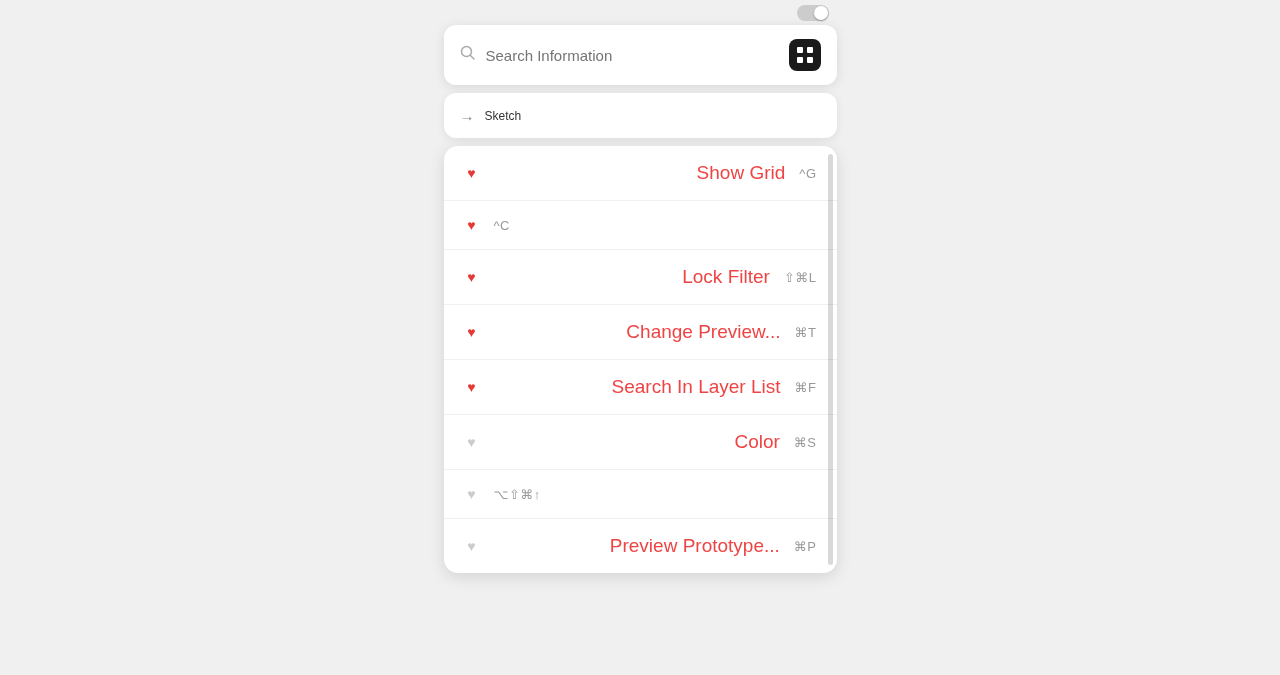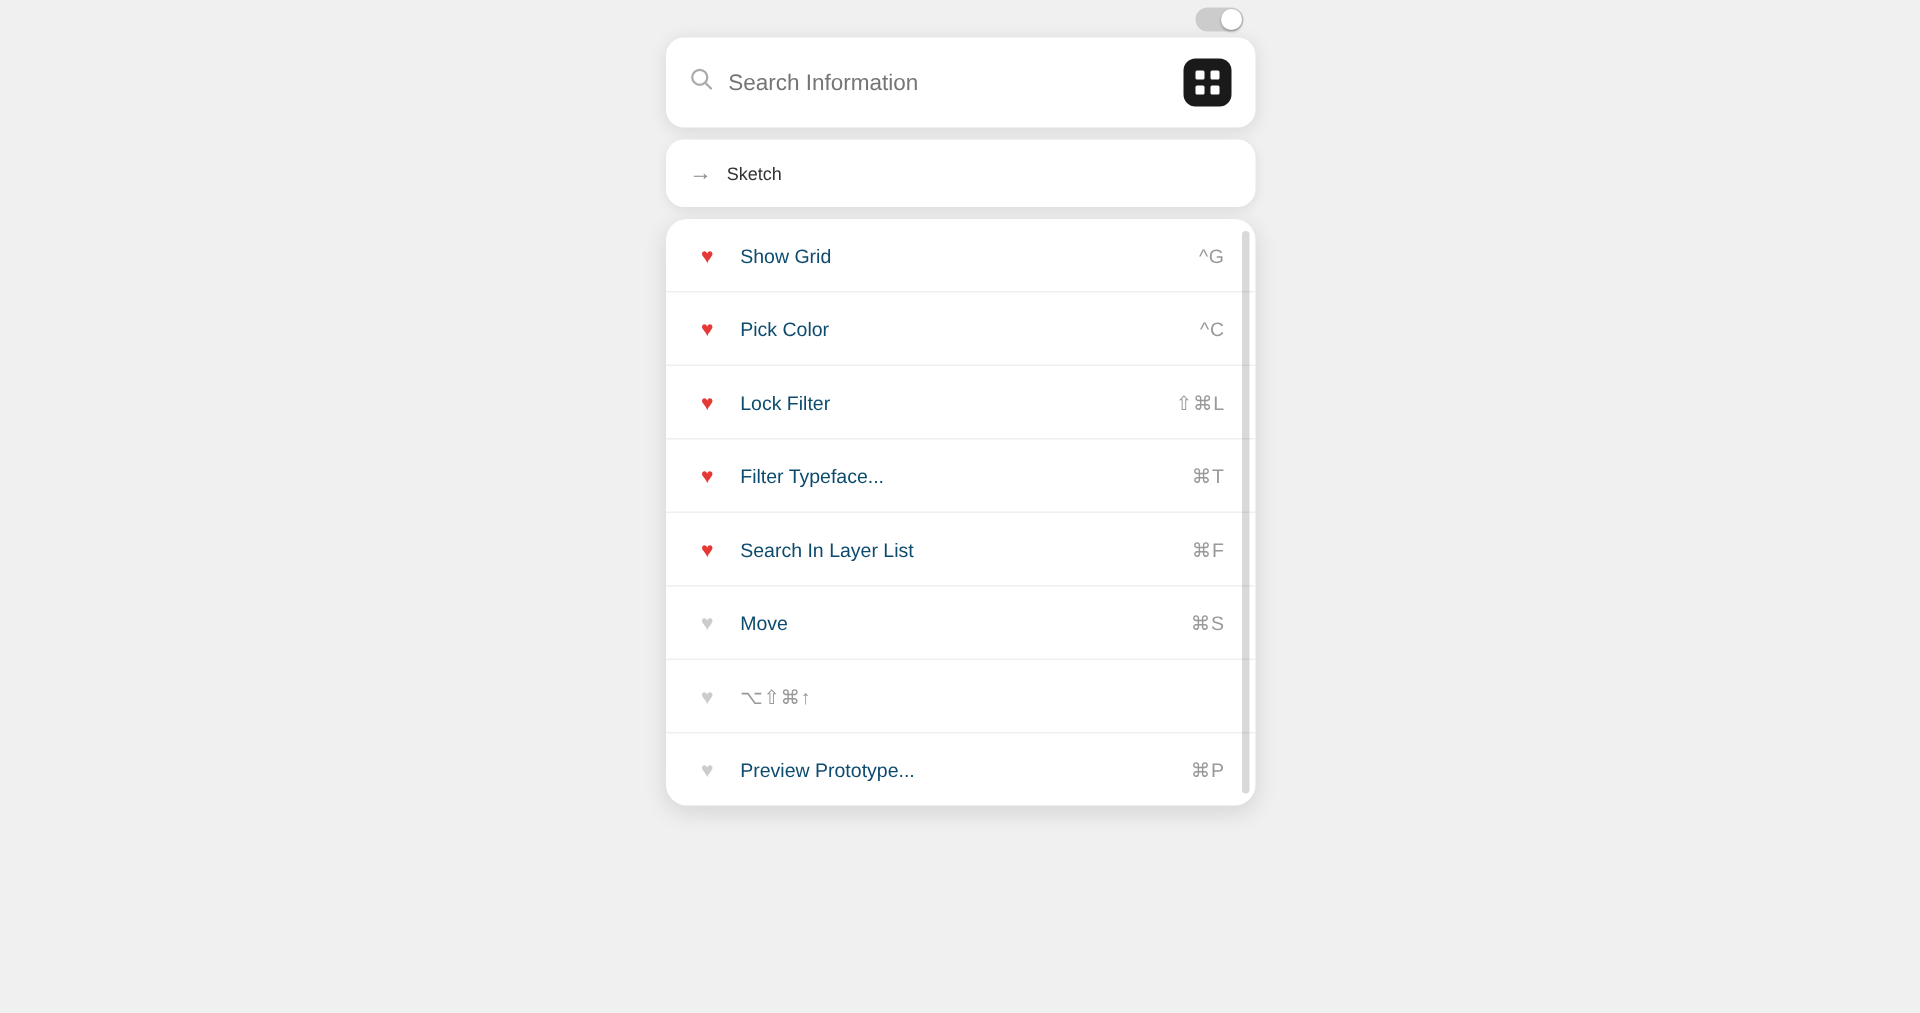--- a/index.html
+++ b/index.html
@@ -165,22 +165,23 @@
     .heart-icon.active {
       color: #e53935;
     }
 
     .heart-icon.inactive {
       color: #ccc;
     }
 
     .menu-label {
       flex: 1;
-      font-size: 13px;
-      color: #0c4a6e;
+      font-size: 19px;
+      color: #ef4444;
+      text-align: right;
     }
 
     .menu-shortcut {
       font-size: 13px;
       color: #999;
       letter-spacing: 0.5px;
     }
   </style>
 </head>
 <body>
@@ -216,41 +217,40 @@
 
   <div class="menu-list">
 
   <div class="menu-item">
         <span class="heart-icon active">♥</span>
         <span class="menu-label">Show Grid</span>
         <span class="menu-shortcut">^G</span>
       </div>
       <div class="menu-item">
         <span class="heart-icon active">♥</span>
-        <span class="menu-label">Pick Color</span>
         <span class="menu-shortcut">^C</span>
       </div>
       <div class="menu-item">
         <span class="heart-icon active">♥</span>
         <span class="menu-label">Lock Filter</span>
         <span class="menu-shortcut">⇧⌘L</span>
       </div>
       <div class="menu-item">
         <span class="heart-icon active">♥</span>
-        <span class="menu-label">Filter Typeface...</span>
+        <span class="menu-label">Change Preview...</span>
         <span class="menu-shortcut">⌘T</span>
       </div>
       <div class="menu-item">
         <span class="heart-icon active">♥</span>
         <span class="menu-label">Search In Layer List</span>
         <span class="menu-shortcut">⌘F</span>
       </div>
       <div class="menu-item">
         <span class="heart-icon inactive">♥</span>
-        <span class="menu-label">Move</span>
+        <span class="menu-label">Color</span>
         <span class="menu-shortcut">⌘S</span>
       </div>
       <div class="menu-item">
         <span class="heart-icon inactive">♥</span>
         <span class="menu-shortcut">⌥⇧⌘↑</span>
       </div>
       <div class="menu-item">
         <span class="heart-icon inactive">♥</span>
         <span class="menu-label">Preview Prototype...</span>
         <span class="menu-shortcut">⌘P</span>

